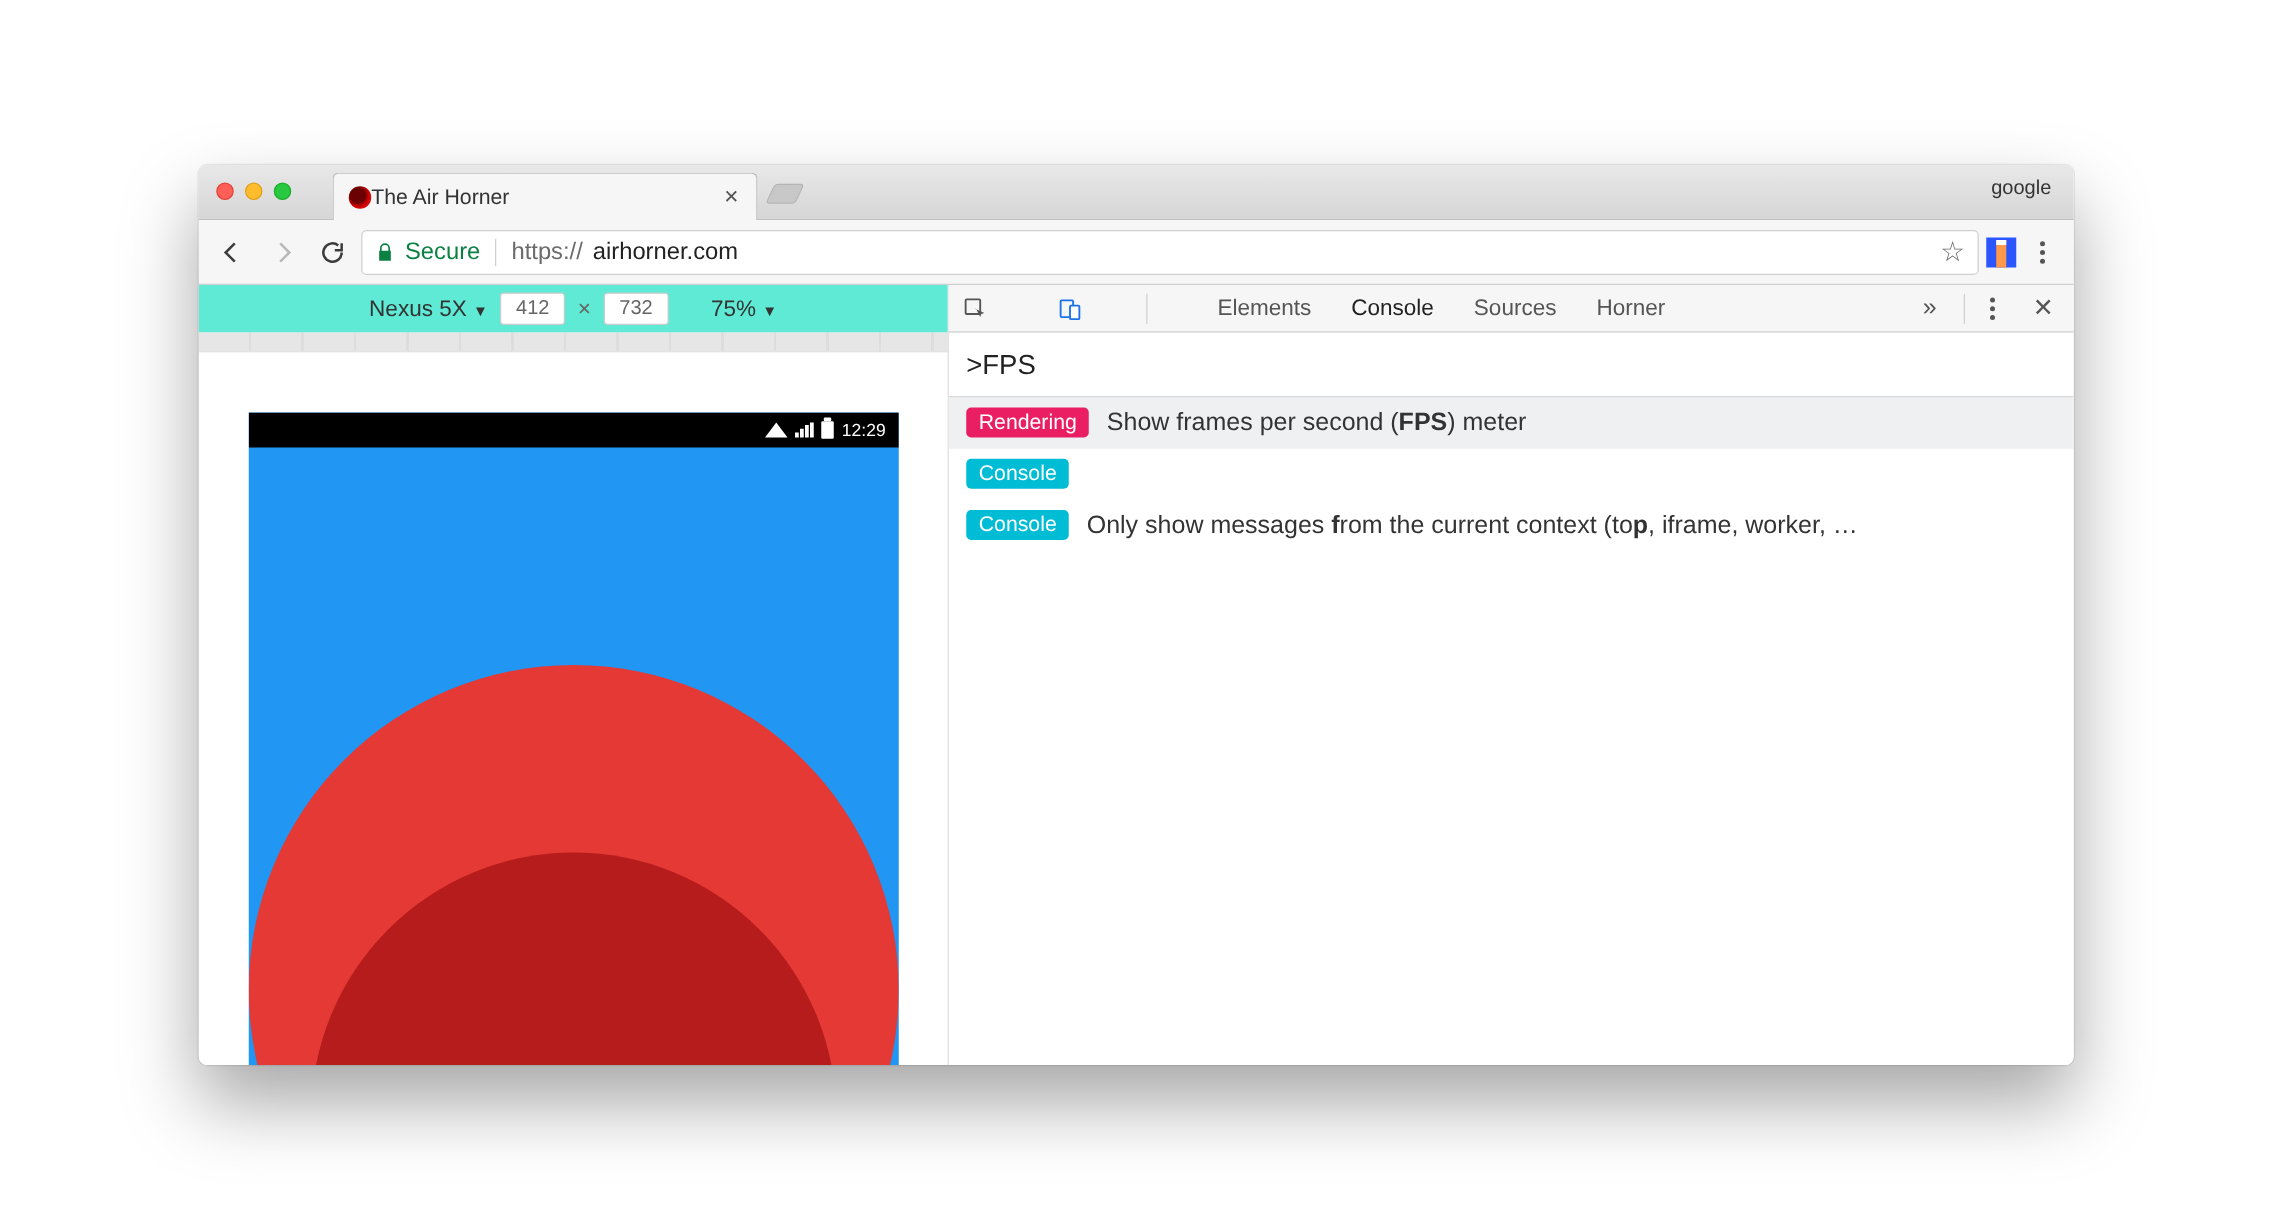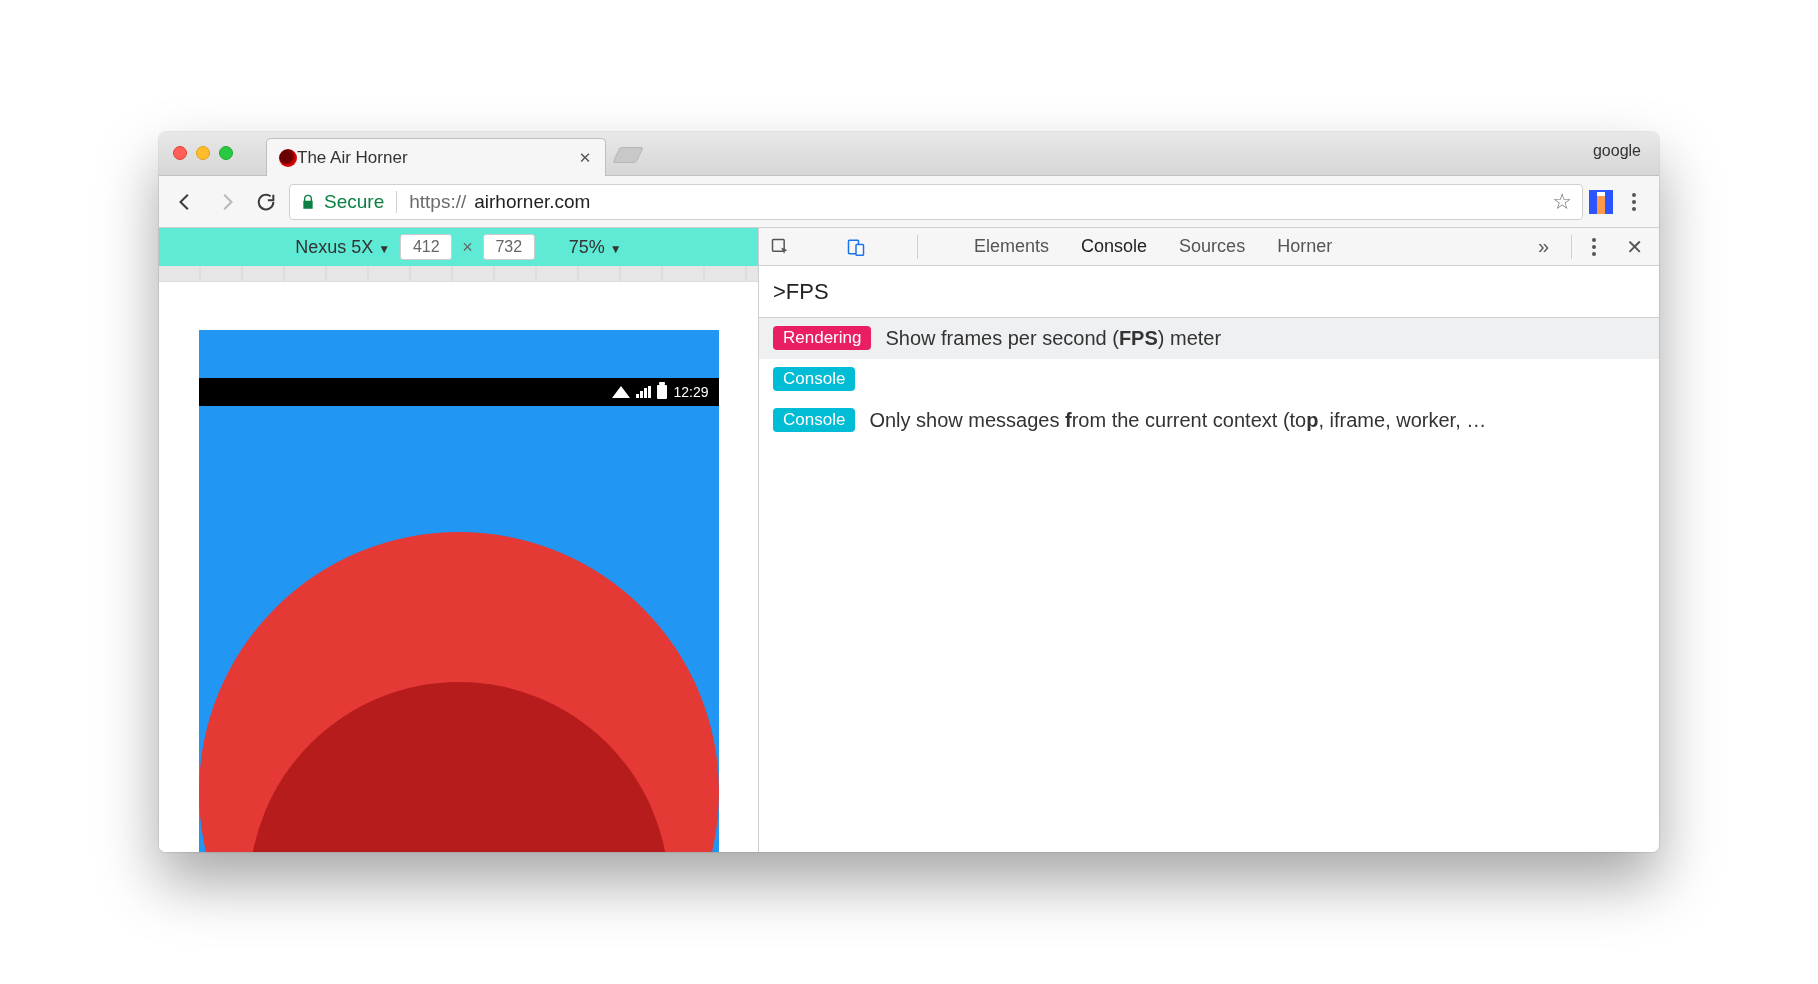--- a/index.html
+++ b/index.html
@@ -106,21 +106,21 @@
   }
   .dim-x { color: #666; }
   .dd-caret { font-size: 12px; }
   .ruler { height: 16px; background: repeating-linear-gradient(90deg, #e6e6e6 0 40px, #ddd 40px 42px); border-bottom:1px solid #ddd;}
   .viewport { flex: 1; background: #fff; display:flex; justify-content:center; overflow:hidden; padding-top: 48px;}
   .phone {
     width: 520px; height: 100%; background: #2196f3; position: relative; overflow: hidden;
   }
   .status-bar {
     height: 28px; background: #000; color: #fff; display: flex; align-items: center; justify-content: flex-end;
-    padding: 0 10px; gap: 6px; font-size: 14px; margin-top: 48px;
+    padding: 0 10px; gap: 6px; font-size: 14px;
   }
   .sb-icon { width:0;height:0;border-left:9px solid transparent;border-right:9px solid transparent;border-bottom:12px solid #fff; }
   .sb-sig { display:flex; align-items:flex-end; gap:1px; height:12px; }
   .sb-sig span { width:3px; background:#fff; }
   .sb-sig span:nth-child(1){height:4px}.sb-sig span:nth-child(2){height:7px}.sb-sig span:nth-child(3){height:10px}.sb-sig span:nth-child(4){height:12px}
   .sb-bat { width:10px; height:14px; background:#fff; border-radius:1px; position:relative; }
   .sb-bat::before{content:"";position:absolute;top:-3px;left:2px;width:6px;height:3px;background:#fff;border-radius:1px;}
   .horn-outer {
     position:absolute; bottom:-200px; left:50%; transform:translateX(-50%);
     width:520px; height:520px; border-radius:50%; background:#e53935;

